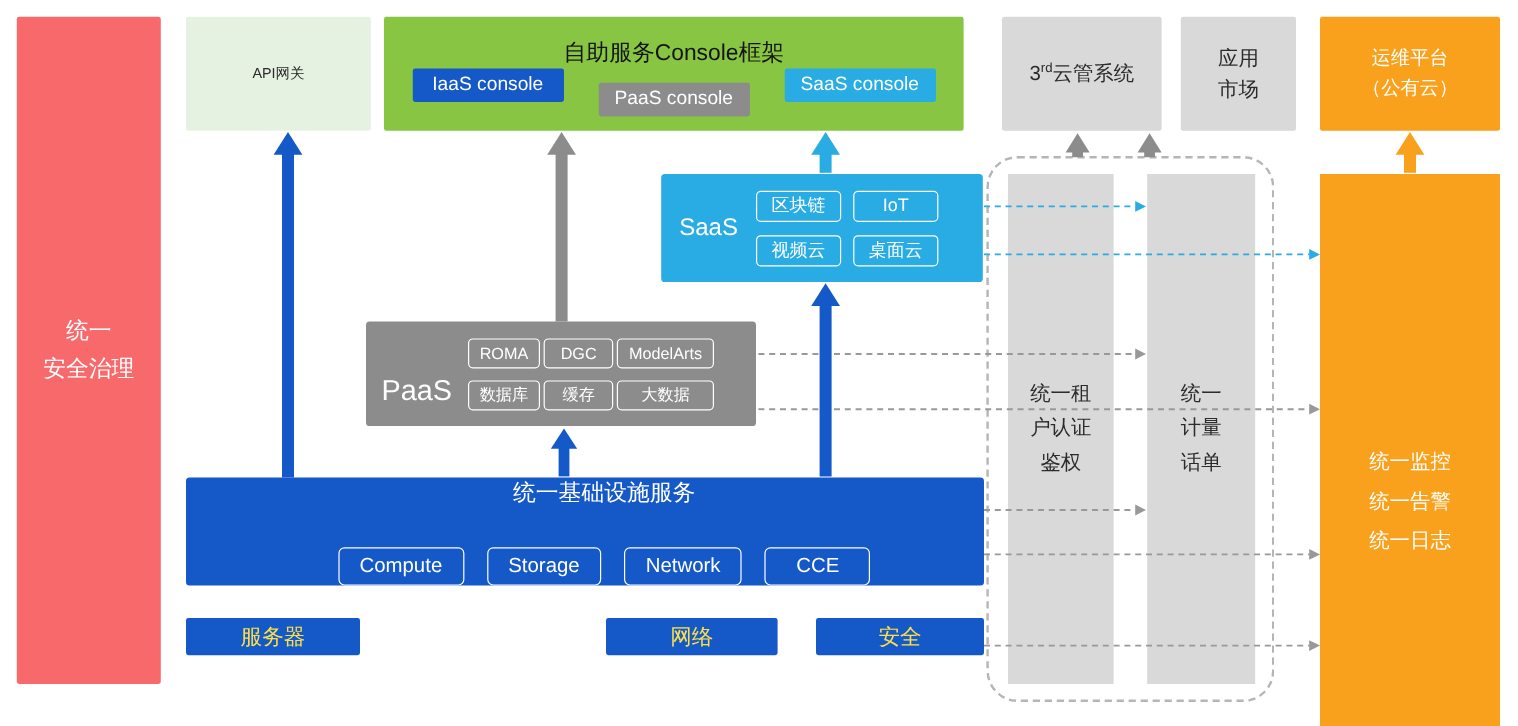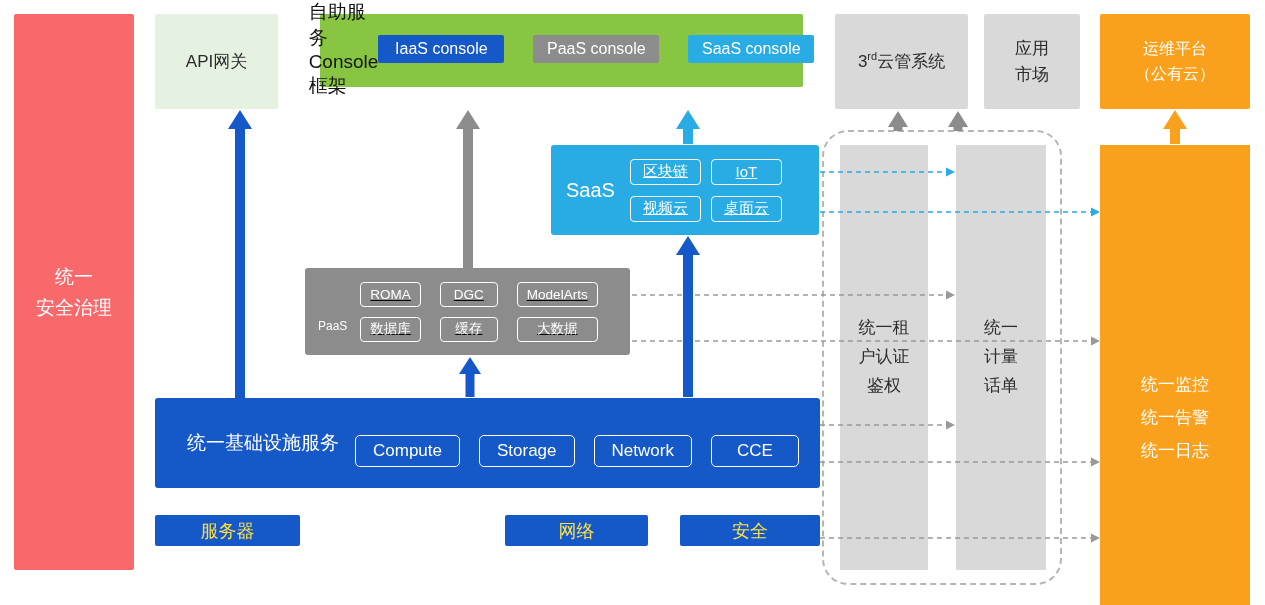--- a/index.html
+++ b/index.html
@@ -8,48 +8,48 @@
     font-family: "Liberation Sans", "DejaVu Sans", sans-serif;
     background: #ffffff;
   }
   .canvas { position: relative; width: 1265px; height: 605px; background: #fff; overflow: hidden; }
   .abs { position: absolute; }
   .center { display: flex; align-items: center; justify-content: center; text-align: center; }
   .preline { white-space: pre-line; }
 
   .left-bar { left: 14px; top: 14px; width: 120px; height: 556px; background: var(--red); color: #fff; font-size: 19px; line-height: 1.65; border-radius: 2px; }
 
-  .api-box { left: 155px; top: 14px; width: 123px; height: 95px; background: var(--light-green); color: var(--text-dark); font-size: 17px; border-radius: 2px; }
-
-  .console-box { left: 320px; top: 14px; width: 483px; height: 73px; background: var(--green); border-radius: 2px; display: flex; align-items: center; justify-content: center; padding: 9px 0 12px; }
+  .api-box { left: 155px; top: 14px; width: 154px; height: 95px; background: var(--light-green); color: var(--text-dark); font-size: 12px; border-radius: 2px; }
+
+  .console-box { left: 320px; top: 14px; width: 483px; height: 95px; background: var(--green); border-radius: 2px; display: flex; flex-direction: column; align-items: center; justify-content: flex-end; padding: 9px 0 12px; }
   .console-title { font-size: 19px; color: #151515; }
   .console-buttons { display: flex; gap: 29px; }
   .console-btn { width: 126px; height: 28px; color: #fff; font-size: 16px; display: flex; align-items: center; justify-content: center; border-radius: 2px; }
   .btn-iaas { background: var(--blue); }
-  .btn-paas { background: var(--gray); }
+  .btn-paas { background: var(--gray); margin-top: 12px; }
   .btn-saas { background: var(--cyan); }
 
   .third-box { left: 835px; top: 14px; width: 133px; height: 95px; background: var(--light-gray); color: var(--text-dark); font-size: 17px; border-radius: 2px; }
   .third-box sup { font-size: 11px; margin-top: 46px; }
   .market-box { left: 984px; top: 14px; width: 96px; height: 95px; background: var(--light-gray); color: var(--text-dark); font-size: 17px; line-height: 1.5; border-radius: 2px; }
   .om-box { left: 1100px; top: 14px; width: 150px; height: 95px; background: var(--orange); color: #fff; font-size: 16px; line-height: 1.55; border-radius: 2px; }
 
   .chip { border: 1.5px solid #fff; border-radius: 4px; color: #fff; display: flex; align-items: center; justify-content: center; text-align: center; }
 
   .saas-box { left: 551px; top: 145px; width: 268px; height: 90px; background: var(--cyan); border-radius: 3px; display: flex; align-items: center; padding-left: 15px; gap: 15px; }
   .saas-label { color: #fff; font-size: 20px; }
   .saas-chips { display: grid; grid-template-columns: auto auto; gap: 11px 10px; }
-  .saas-chips .chip { height: 26px; font-size: 15px; padding: 0 12px; min-width: 64px; text-decoration: underline; }
+  .saas-chips .chip { height: 26px; font-size: 15px; padding: 0 12px; min-width: 64px; }
 
   .paas-box { left: 305px; top: 268px; width: 325px; height: 87px; background: var(--gray); border-radius: 3px; display: flex; align-items: center; padding-left: 13px; gap: 13px; }
-  .paas-label { color: #fff; font-size: 12px; margin-top: 28px; }
-  .paas-chips { display: grid; grid-template-columns: auto auto auto; gap: 10px 19px; text-decoration: underline; }
+  .paas-label { color: #fff; font-size: 24px; margin-top: 28px; }
+  .paas-chips { display: grid; grid-template-columns: auto auto auto; gap: 10px 3px; }
   .paas-chips .chip { height: 25px; font-size: 13.5px; padding: 0 9px; min-width: 58px; }
 
-  .iaas-box { left: 155px; top: 398px; width: 665px; height: 90px; background: var(--blue); border-radius: 3px; display: flex; align-items: center; padding-left: 32px; gap: 16px; color: #fff; }
+  .iaas-box { left: 155px; top: 398px; width: 665px; height: 90px; background: var(--blue); border-radius: 3px; display: flex; align-items: center; padding-left: 32px; gap: 16px; color: #fff; flex-direction: column; }
   .iaas-label { font-size: 19px; white-space: nowrap; }
   .iaas-chips { display: flex; gap: 19px; }
   .iaas-chips .chip { height: 32px; font-size: 17px; padding: 0 17px; min-width: 88px; border-radius: 5px; margin-top: 16px; }
 
   .hw-box { top: 515px; height: 31px; background: var(--blue); color: #fde047; font-size: 18px; border-radius: 2px; }
   .hw-0 { left: 155px; width: 145px; }
   .hw-1 { left: 330px; width: 144px; }
   .hw-2 { left: 505px; width: 143px; }
   .hw-3 { left: 680px; width: 140px; }
 

